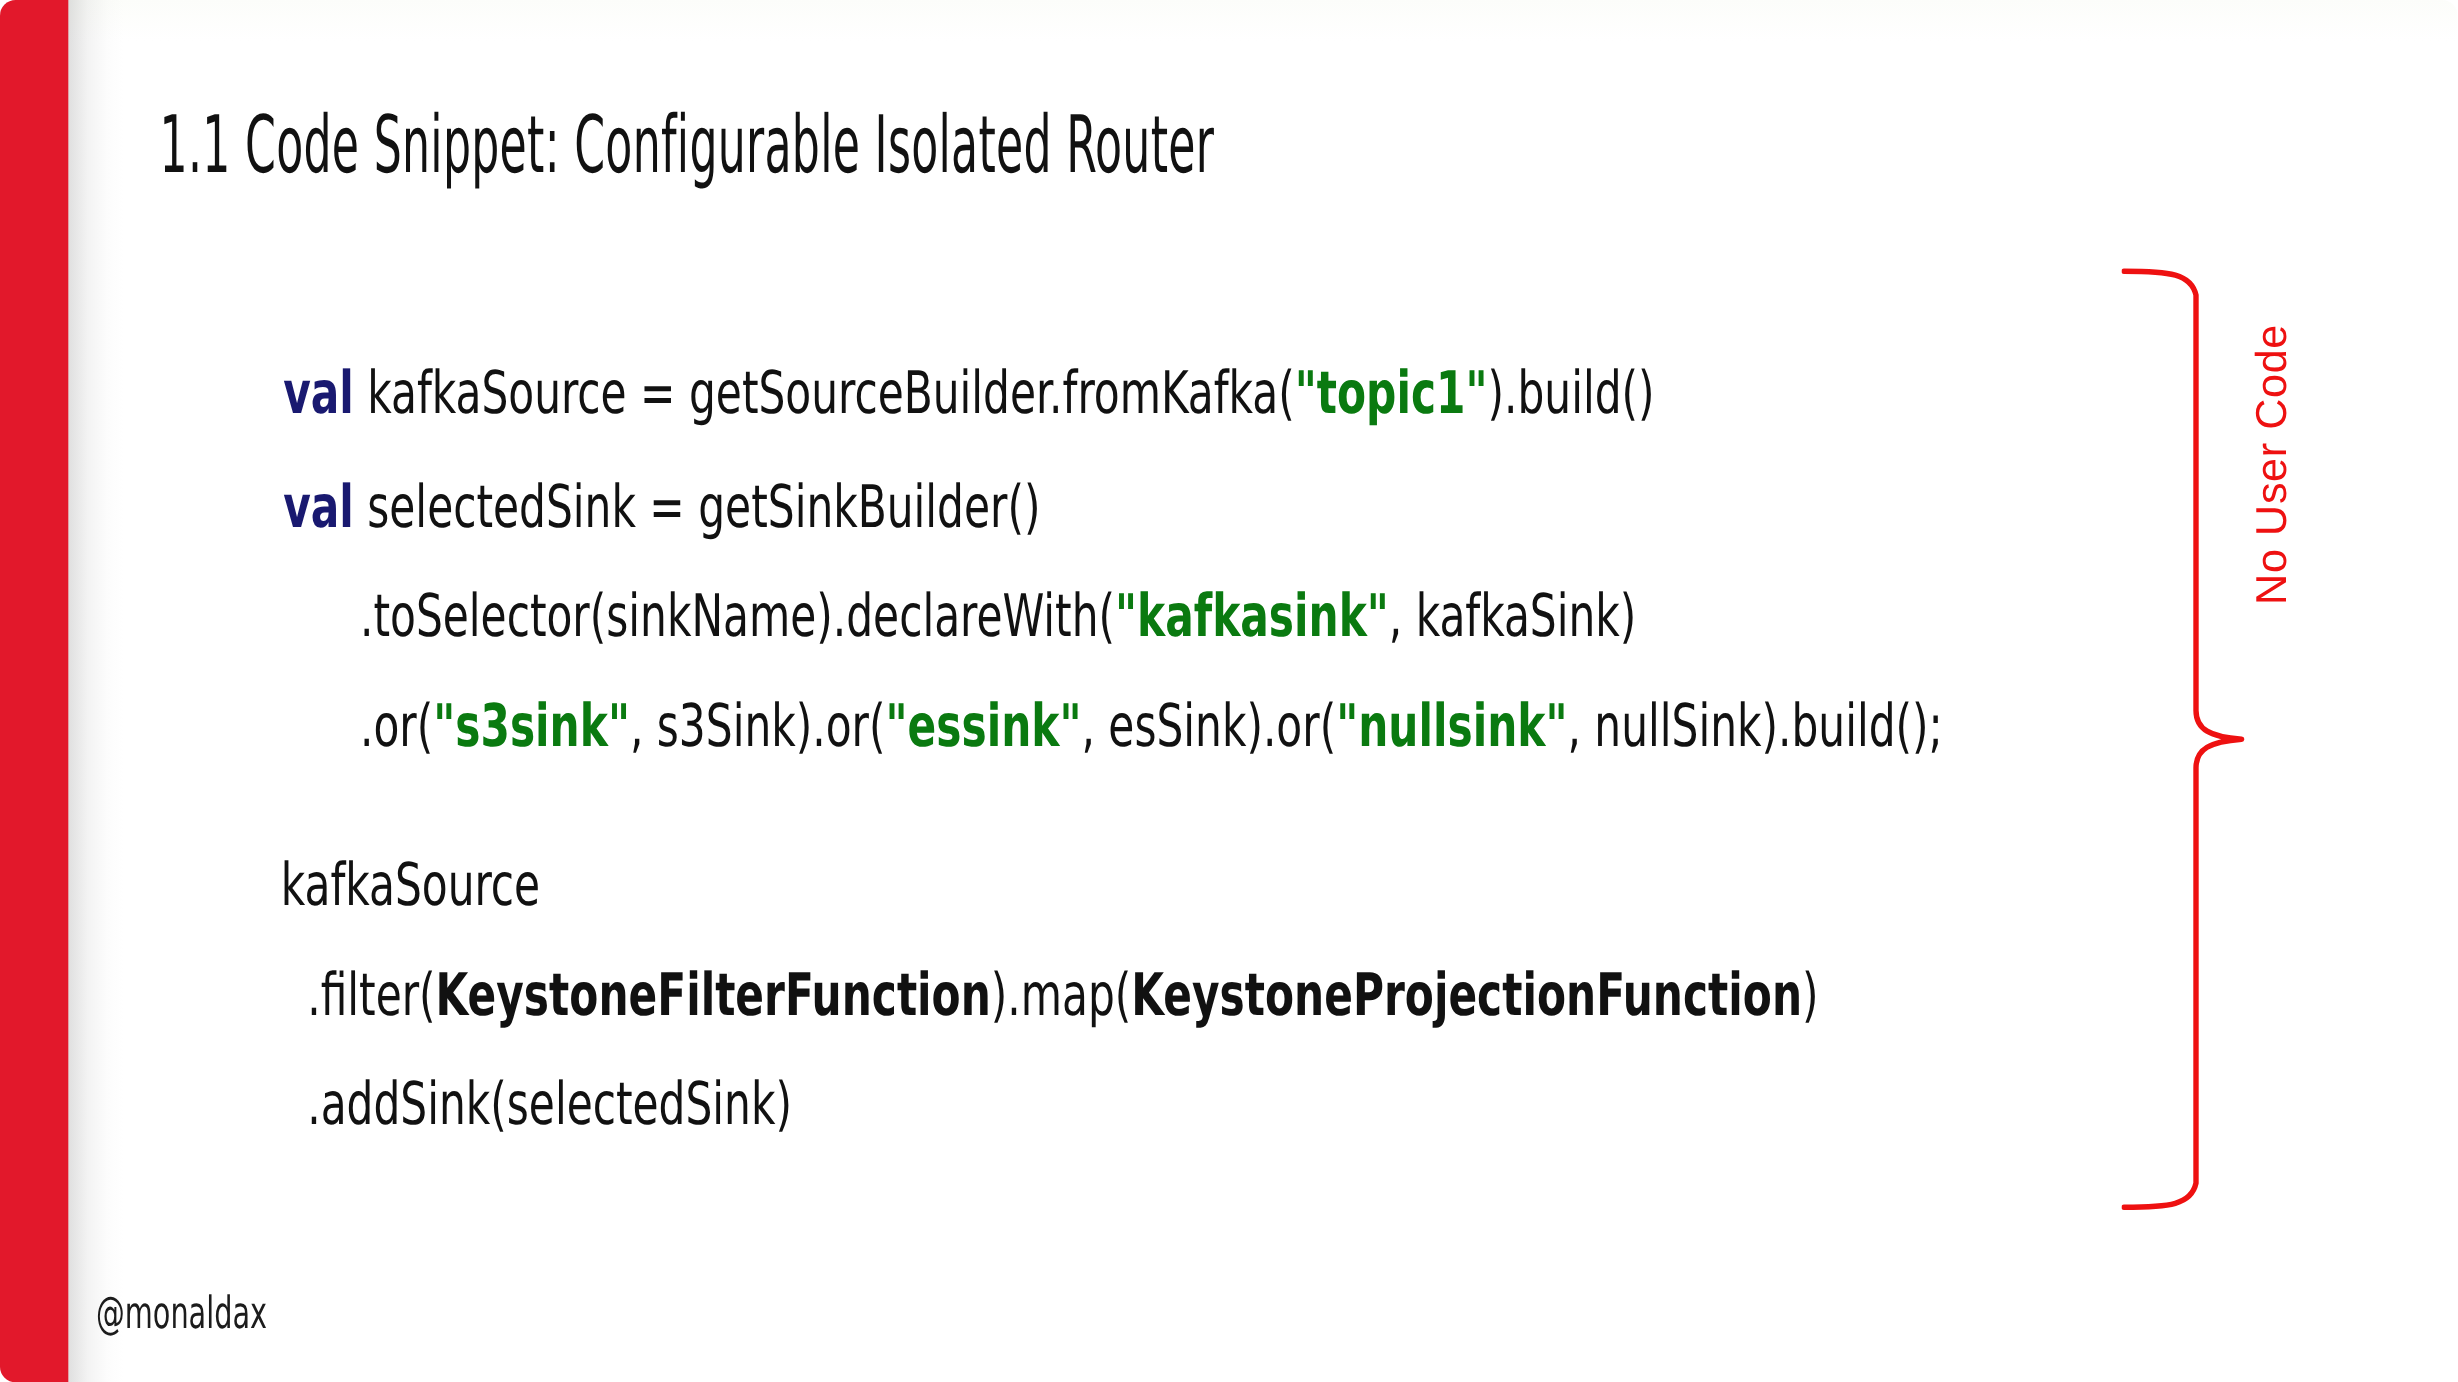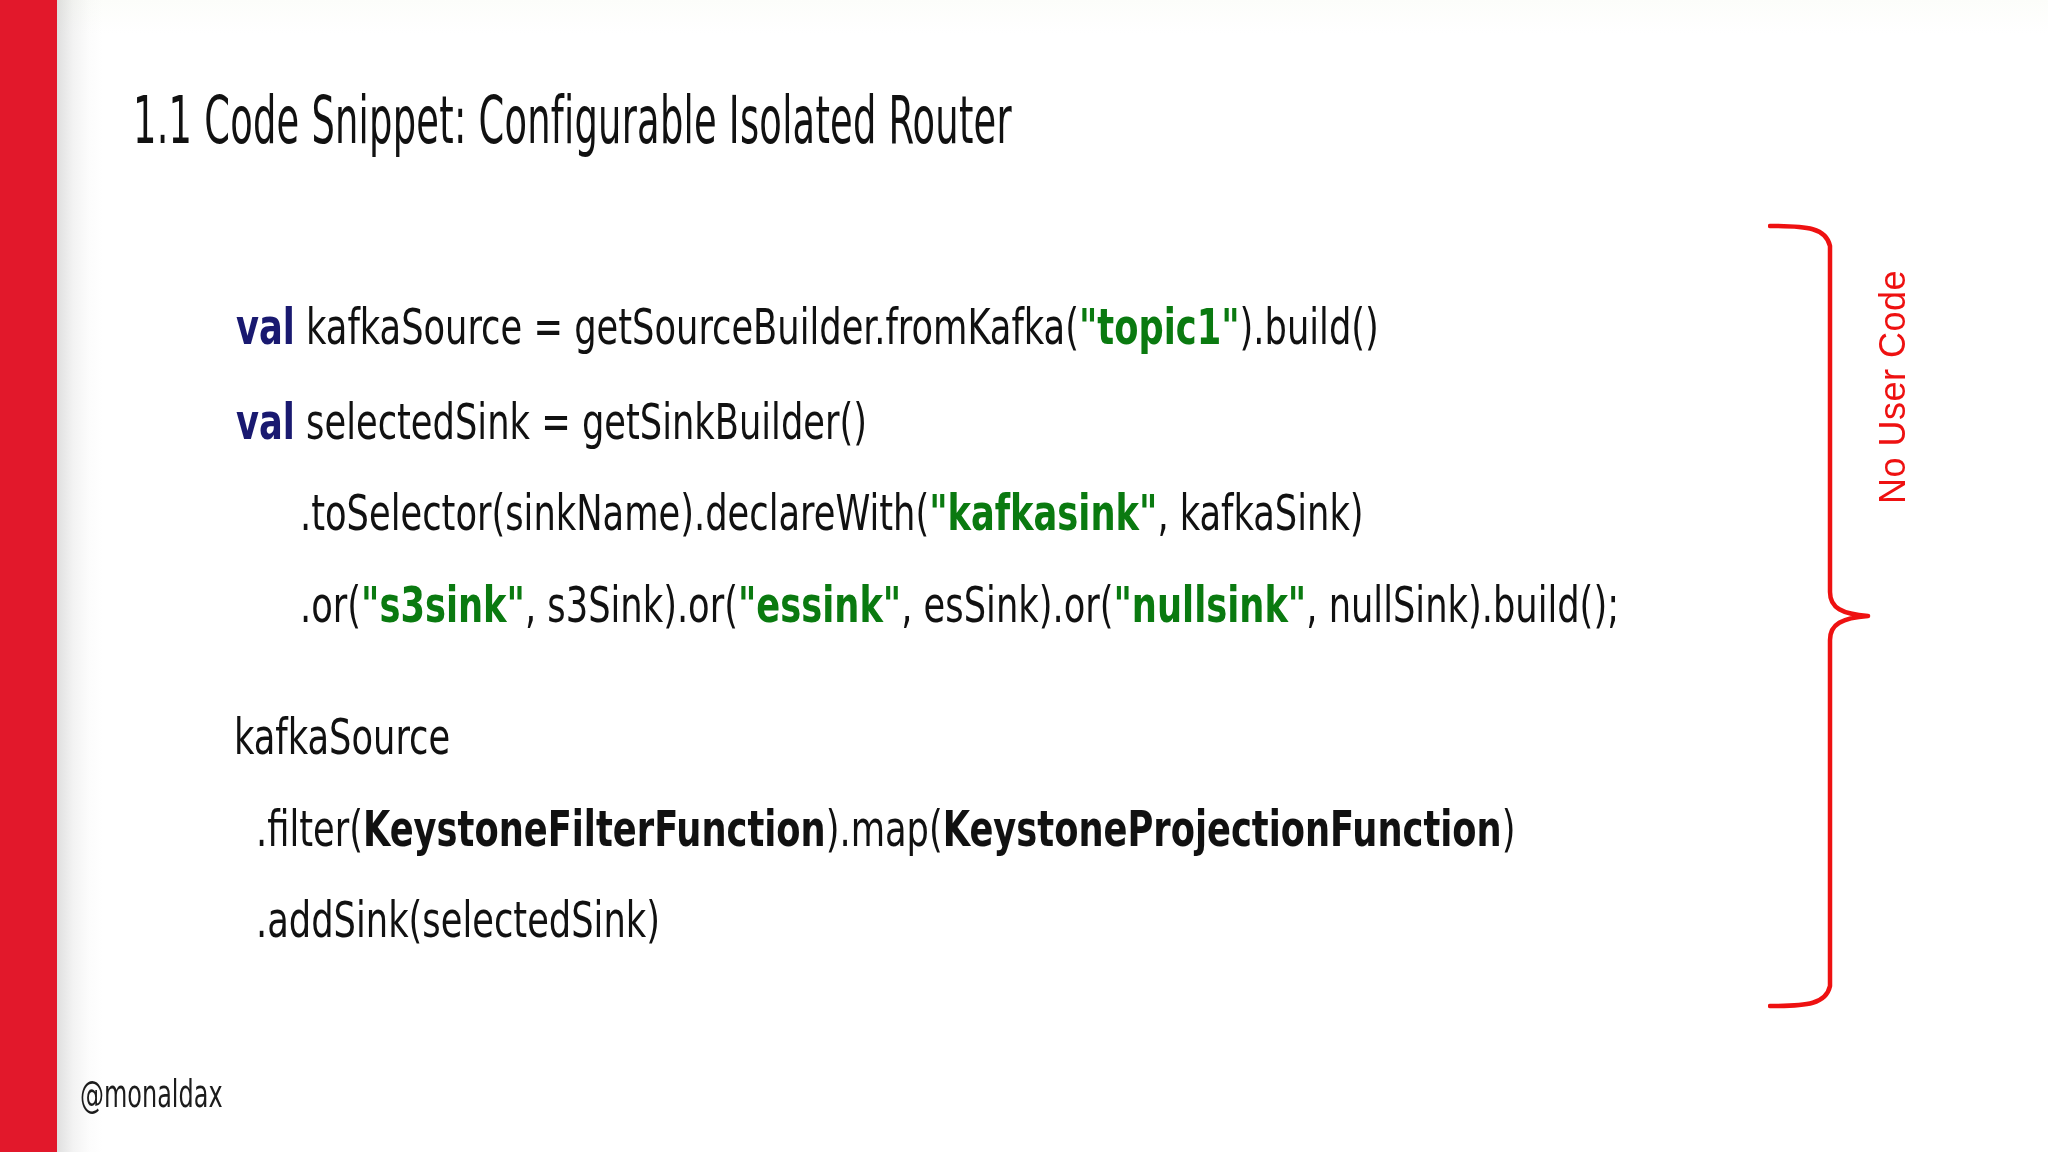--- a/index.html
+++ b/index.html
@@ -13,20 +13,21 @@
     font-family: "Liberation Sans", sans-serif;
     overflow: hidden;
   }
 
   #slide {
     position: relative;
     width: 2048px;
     height: 1152px;
     background: linear-gradient(180deg, #fcfdfa 0px, #ffffff 34px, #ffffff 100%);
     overflow: hidden;
+    border-radius: 13px;
   }
 
   
   .left-bar {
     position: absolute;
     left: 0;
     top: 0;
     width: 57px;
     height: 1152px;
     background: #e2182b;

